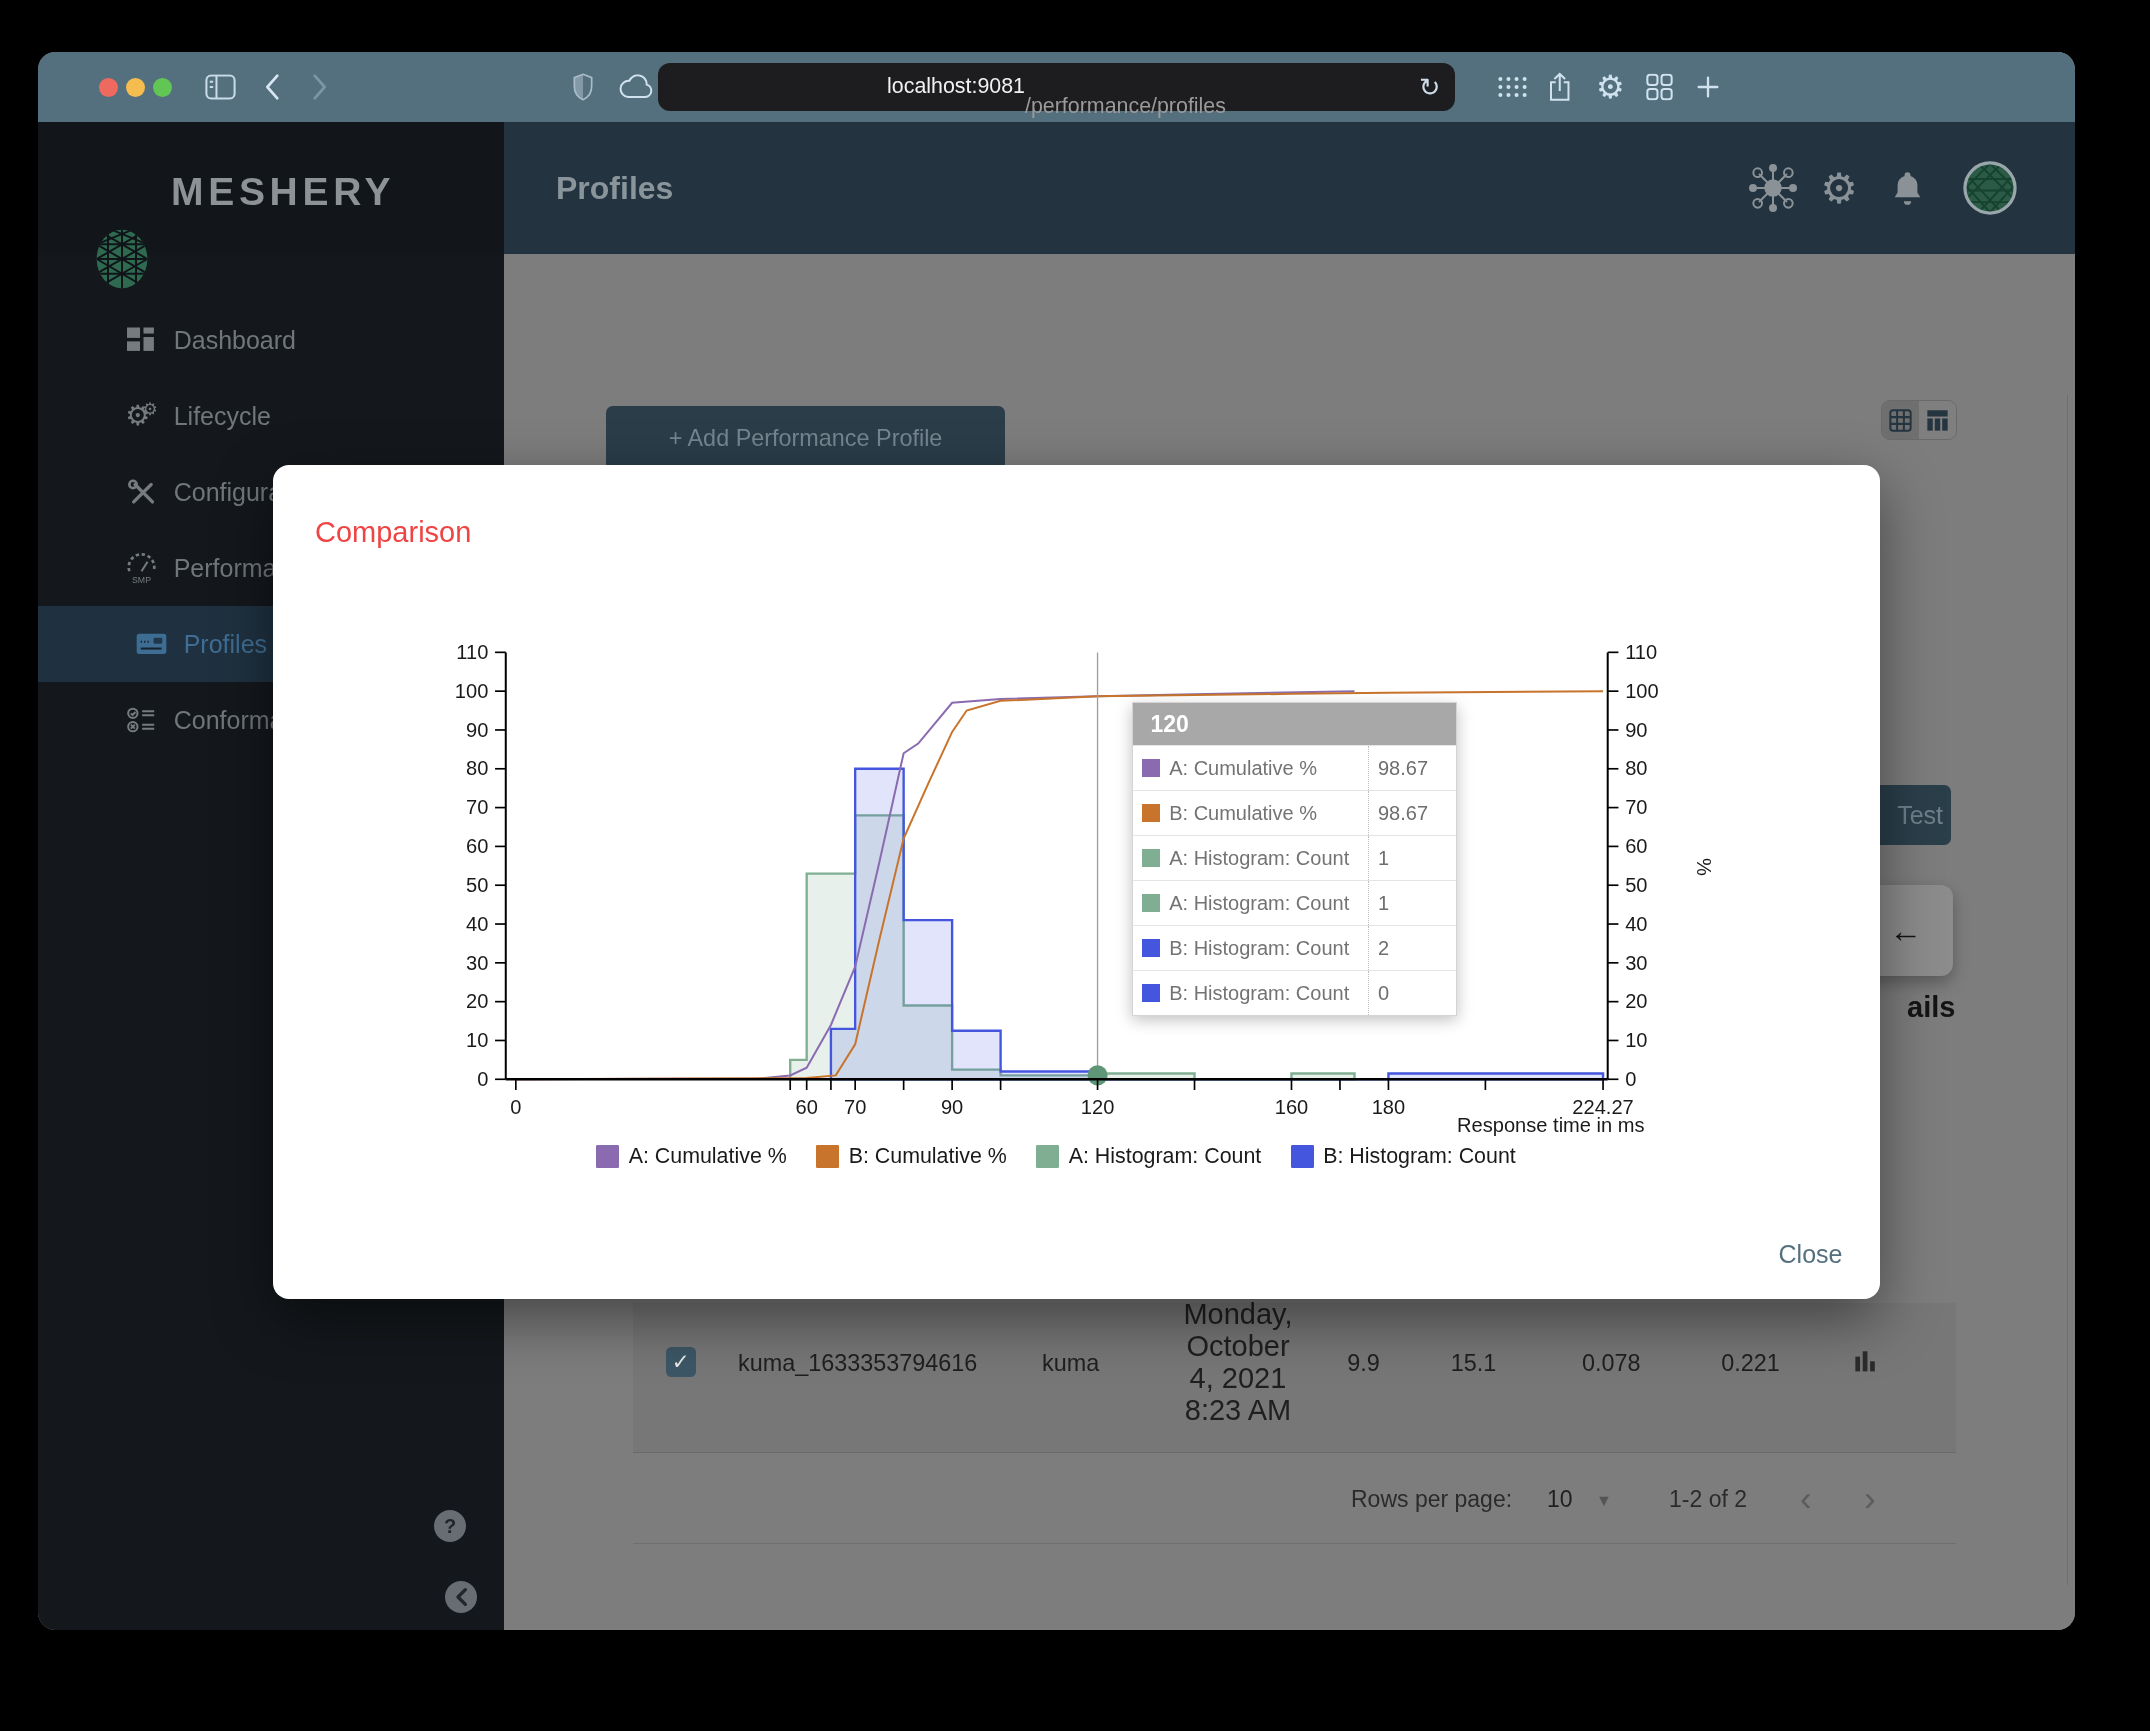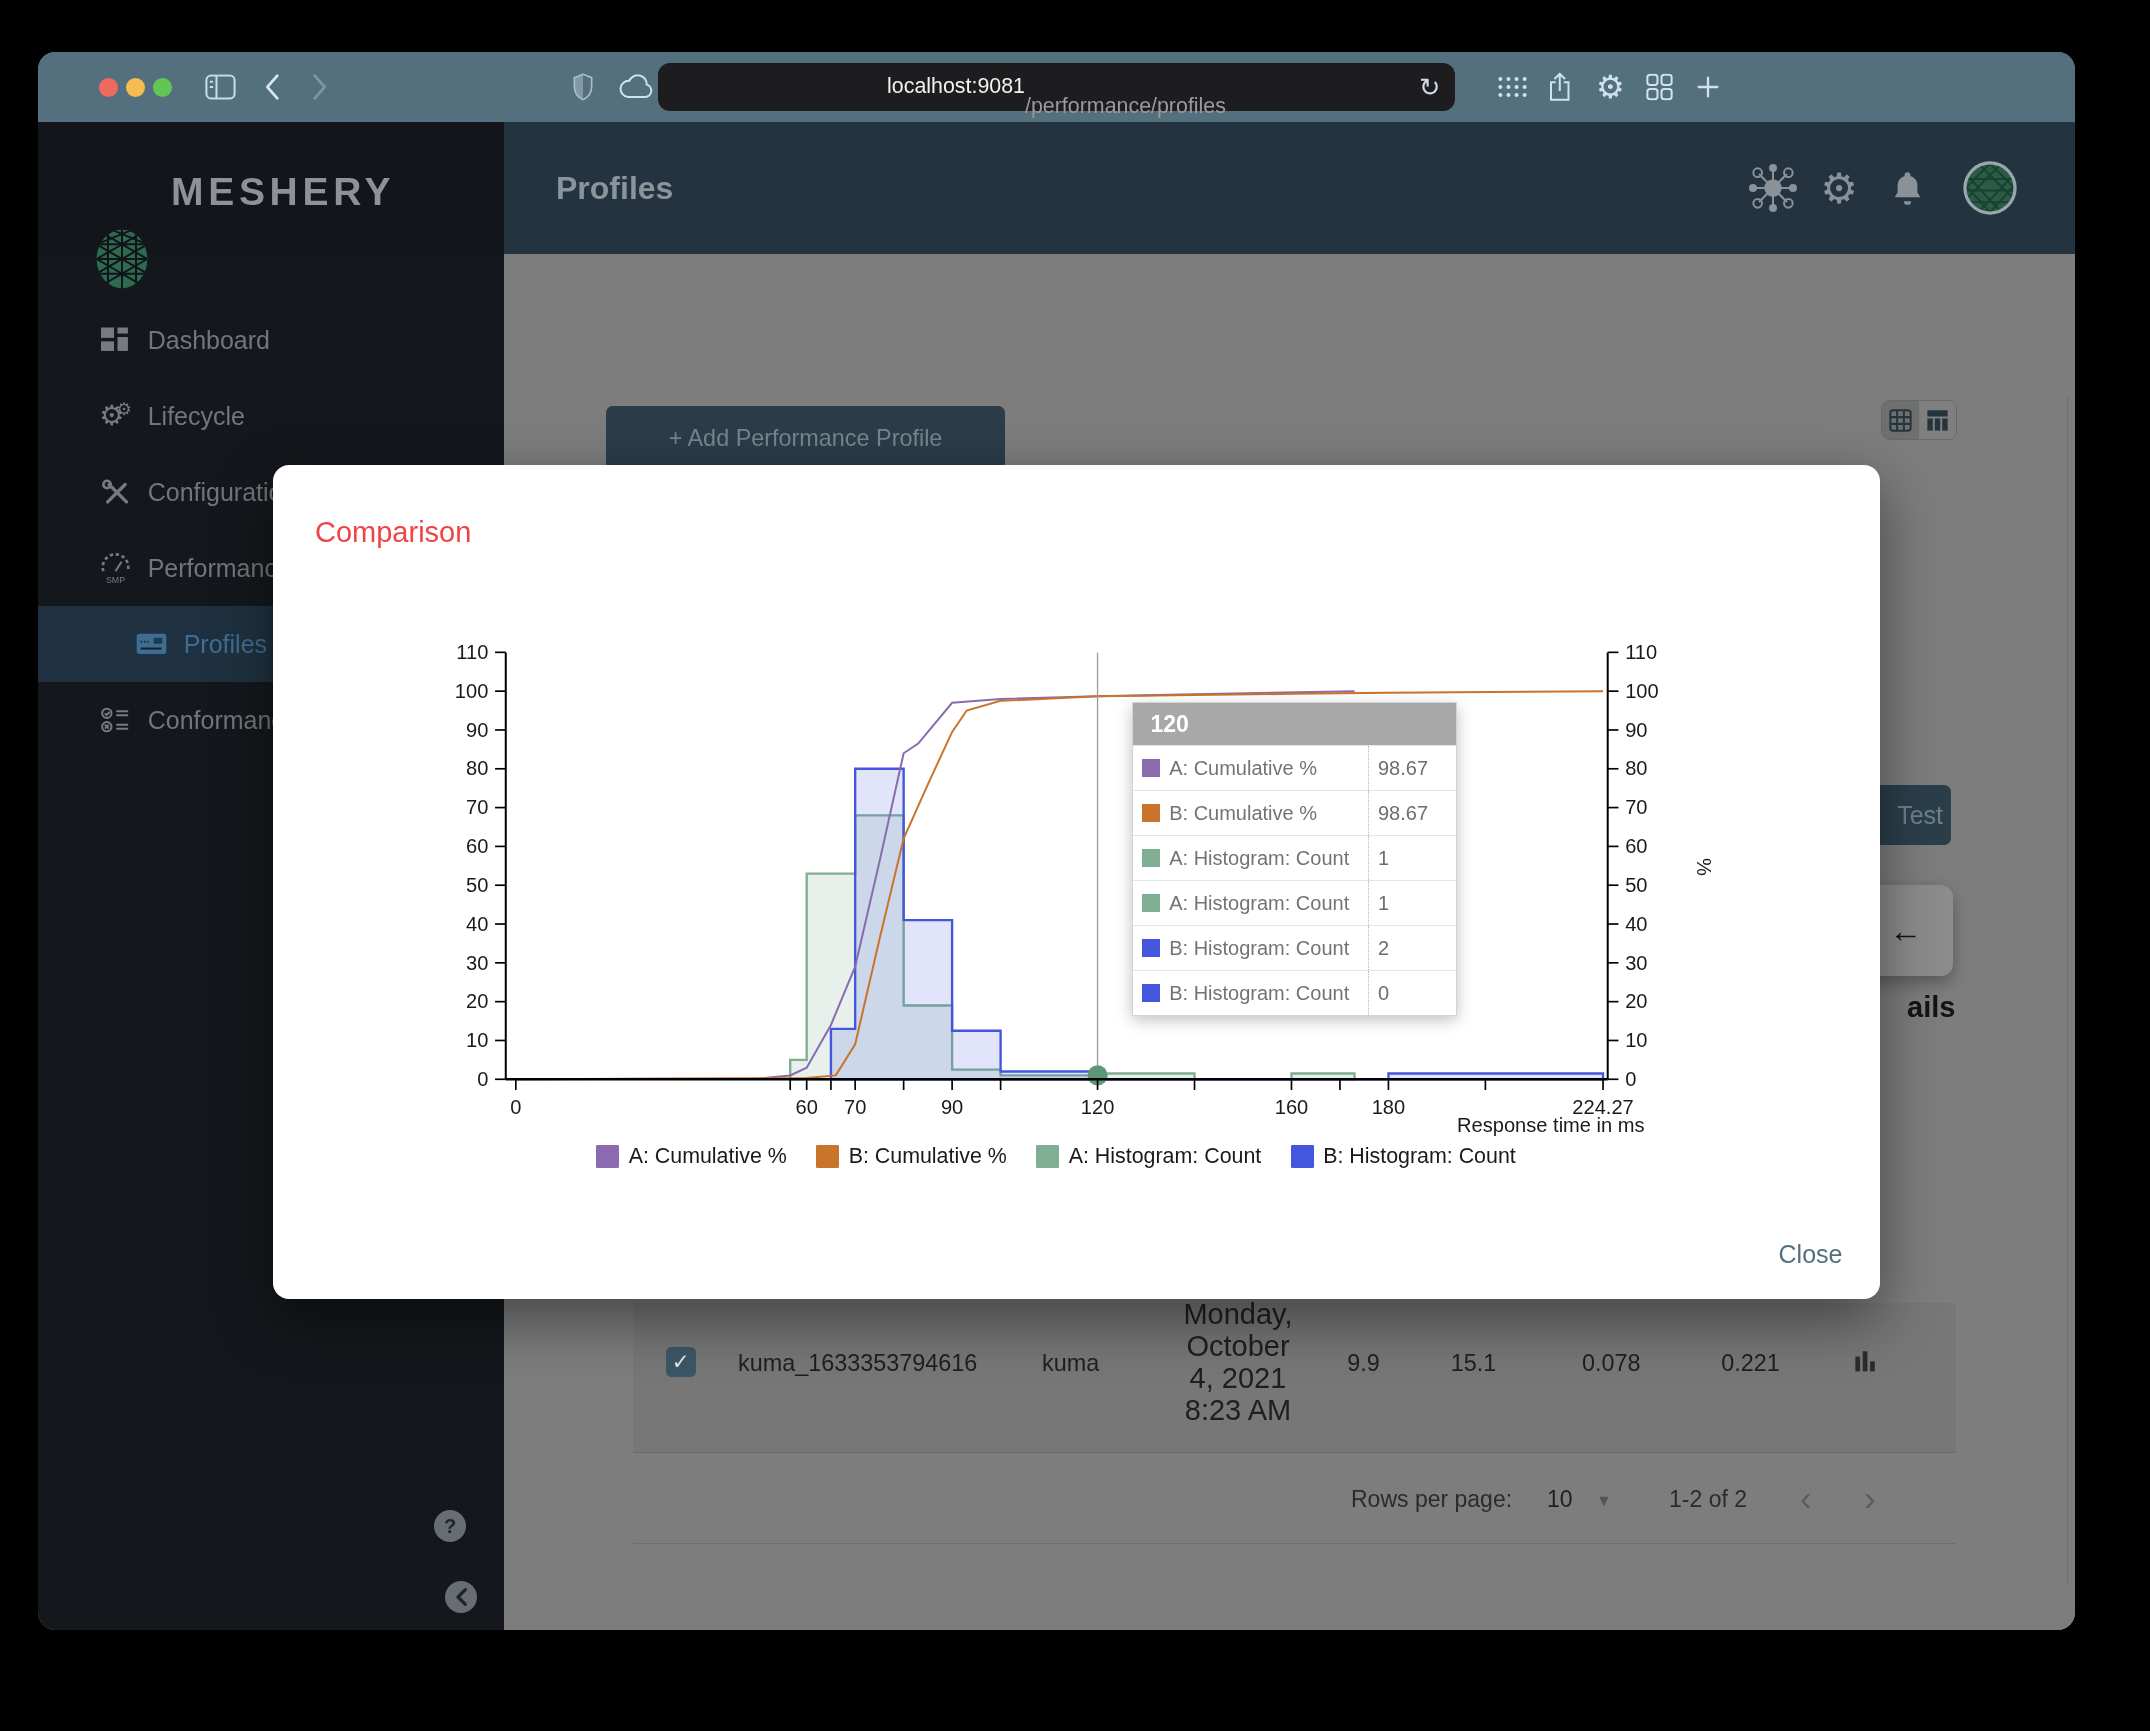--- a/index.html
+++ b/index.html
@@ -11,21 +11,21 @@
   .tb-ic{position:absolute;top:50%;transform:translateY(-50%);display:flex;align-items:center;justify-content:center;}
   .urlpill{position:absolute;left:620px;top:10.7px;width:797px;height:48px;background:#1d1d1f;border-radius:12px;display:flex;align-items:center;justify-content:center;font-size:21.4px;}
   .urlpill .host{color:#f1f1f1;}
   .urlpill .path{color:#9a9a9a;margin-top:40px;}
   .refresh{position:absolute;right:14.7px;top:50%;transform:translateY(-50%);color:#cfdde8;font-size:25.5px;}
   
   .sidebar{position:absolute;left:0;top:70px;width:466px;bottom:0;background:#14181c;}
   .logo-row{position:absolute;left:0;top:0;width:466px;height:133px;background:#121519;}
   .logo-row .brand{position:absolute;left:133px;top:48px;font-size:39px;font-weight:bold;letter-spacing:4.7px;color:#8d9297;}
   .nav{position:absolute;left:0;right:0;top:180px;}
-  .nav-item{position:relative;height:76px;display:flex;align-items:center;padding-left:60px;color:#70767a;font-size:25px;}
+  .nav-item{position:relative;height:76px;display:flex;align-items:center;padding-left:86px;color:#70767a;font-size:25px;}
   .nav-item .nav-ic{width:35px;display:flex;align-items:center;justify-content:center;margin-right:14.7px;color:#767b7f;}
   .nav-item.sel{background:#1f3140;color:#3f6d93;padding-left:96px;}
   .nav-item.sel .nav-lb{color:#3f6d93;}
   .circ-btn{position:absolute;width:32px;height:32px;border-radius:50%;background:#676d72;color:#22262b;display:flex;align-items:center;justify-content:center;font-weight:bold;}
   
   .appheader{position:absolute;left:466px;top:70px;right:0;height:133px;background:#233440;}
   .page-title{position:absolute;left:518px;top:70px;height:133px;display:flex;align-items:center;font-size:32px;font-weight:bold;color:#8a949b;}
   .hd-ic{position:absolute;top:109px;width:54px;height:54px;display:flex;align-items:center;justify-content:center;color:#8a9297;}
   
   .content-bg{position:absolute;left:466px;top:202px;right:0;bottom:0;background:#7d7d7d;}

